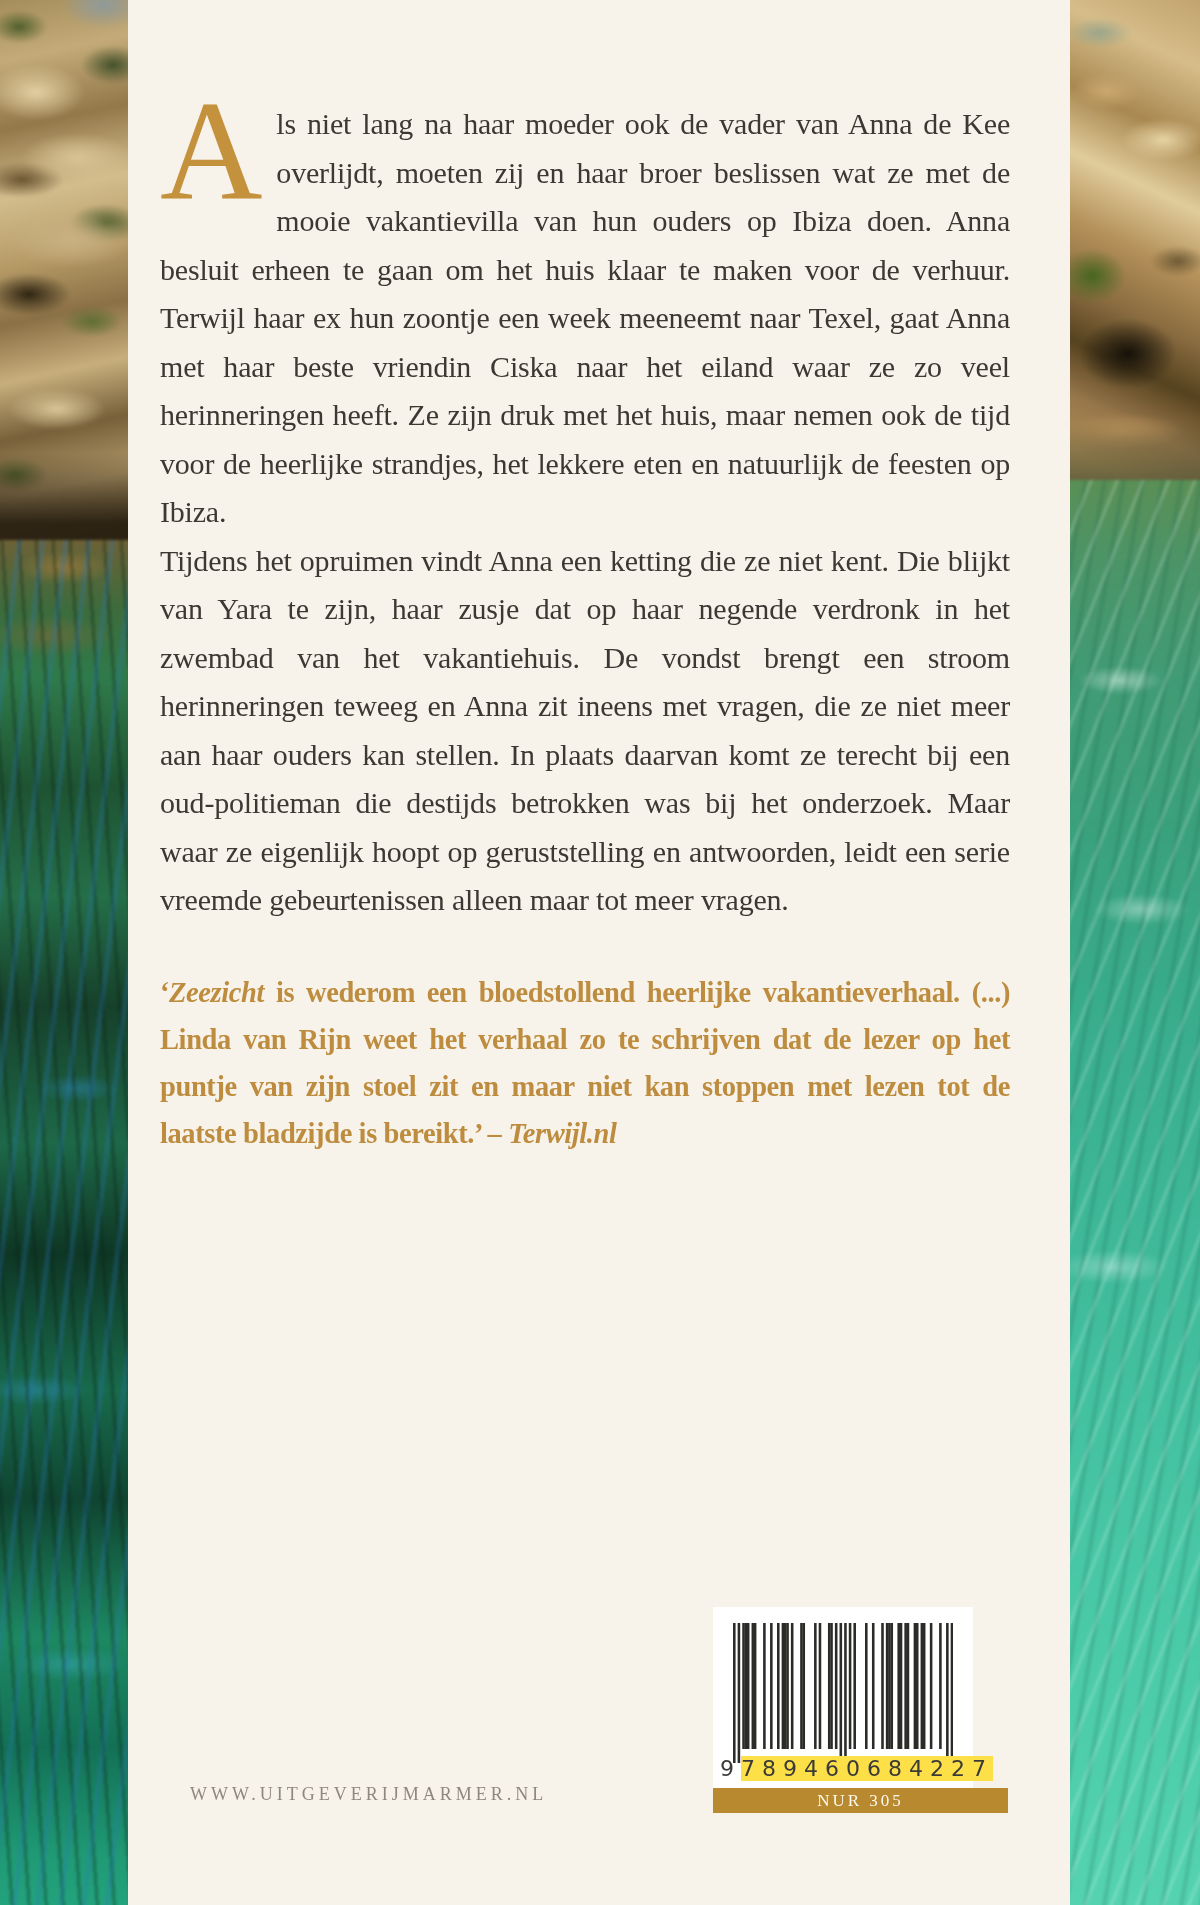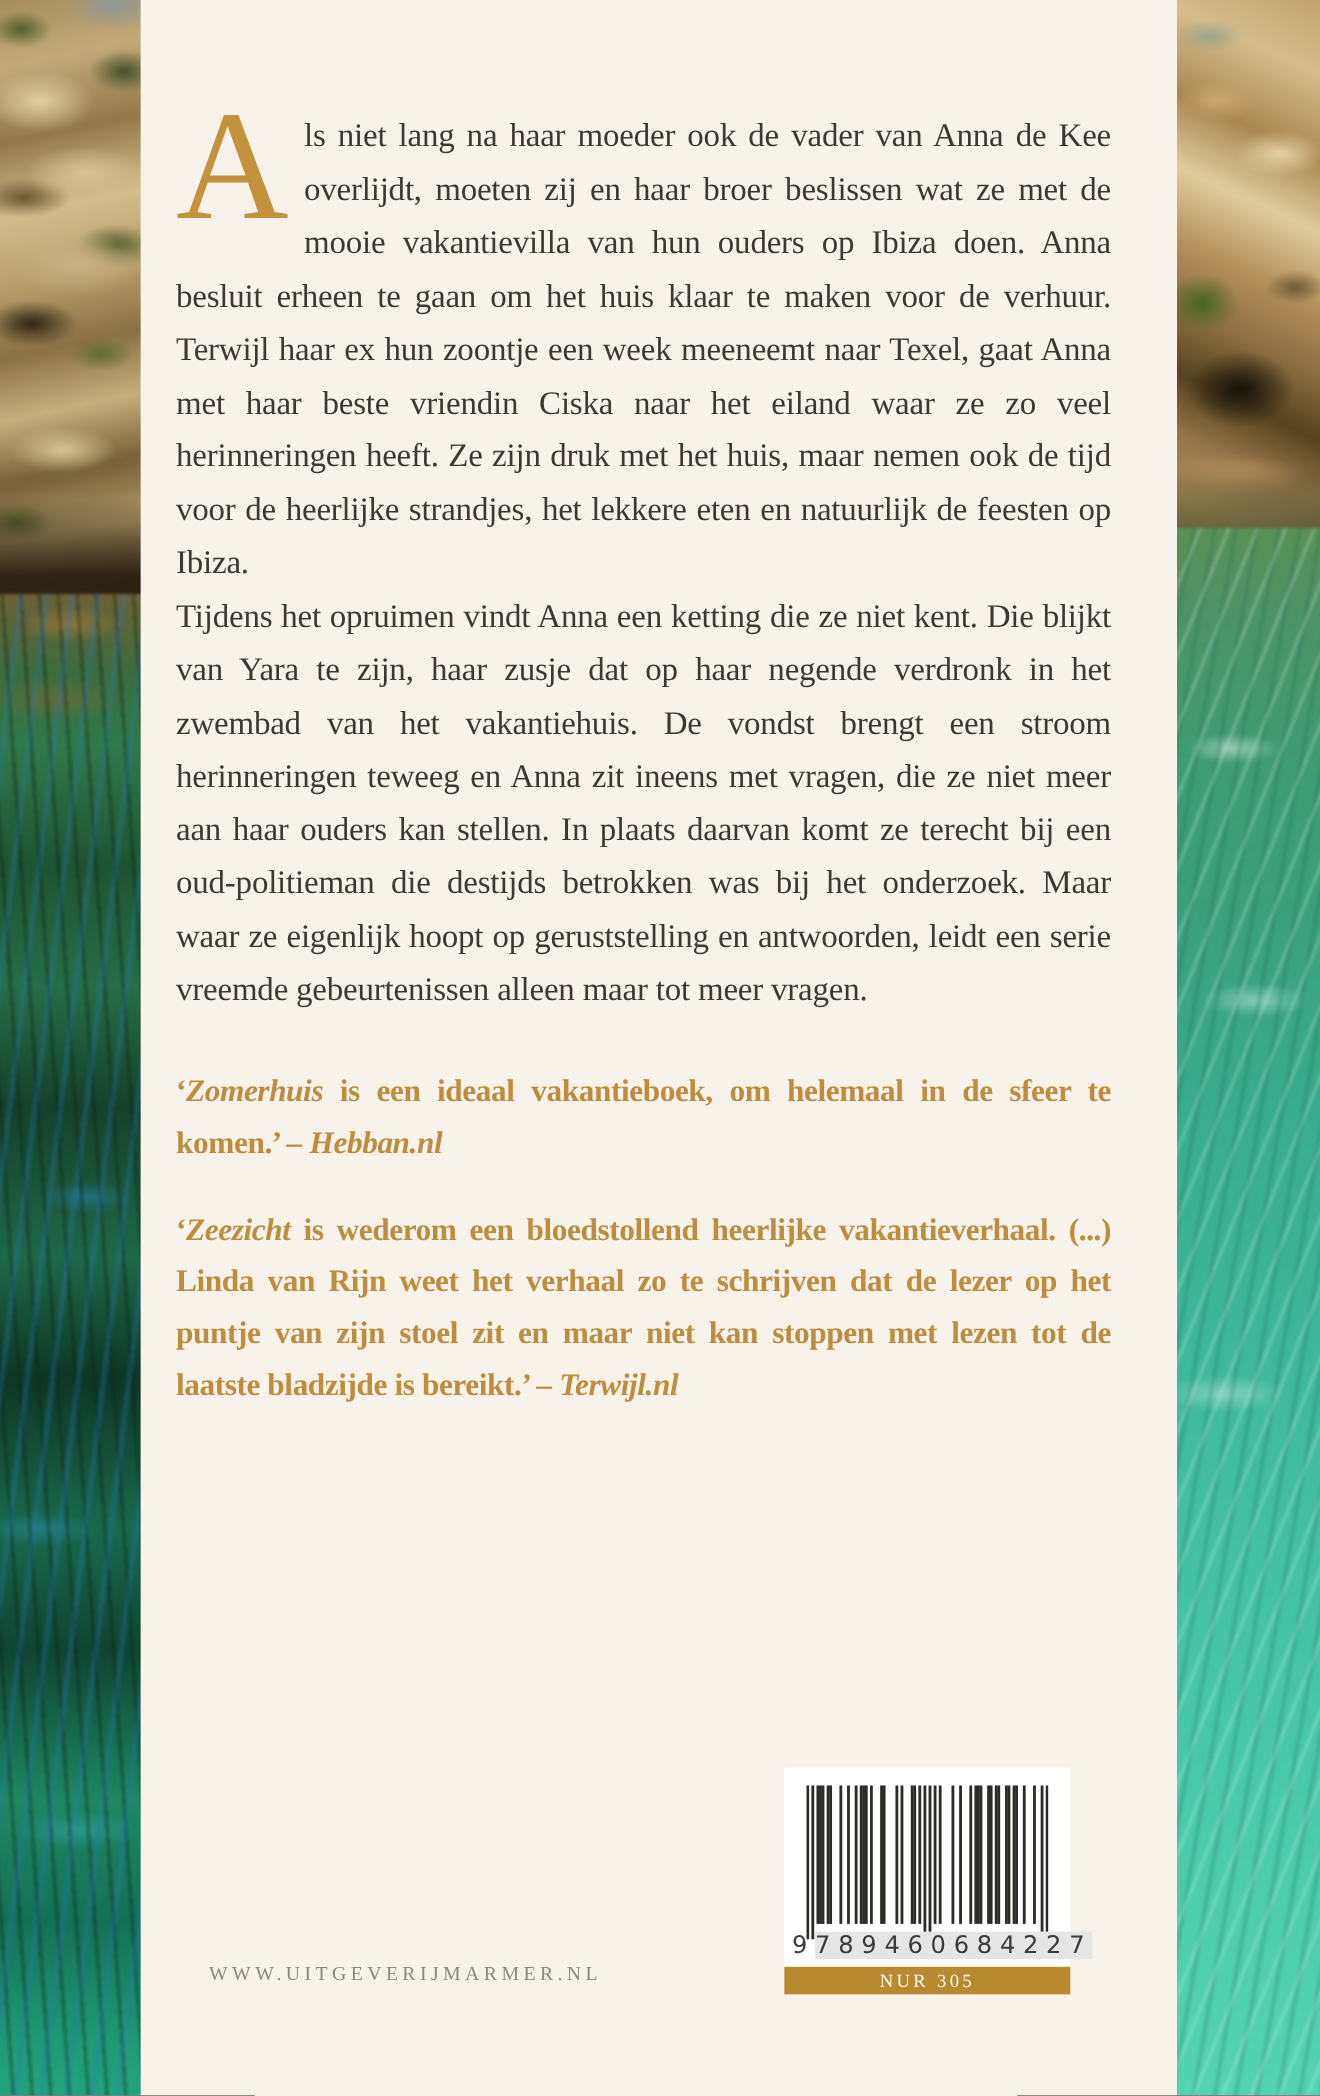--- a/index.html
+++ b/index.html
@@ -68,22 +68,22 @@
   .review .bk-title, .review .src{font-style:italic;}
   .review .src-line{font-style:italic;}
   
   .website{position:absolute;left:190px;top:1784px;font-size:18px;letter-spacing:4px;
     color:#8d8780;}
   .barcode-box{position:absolute;left:713px;top:1607px;width:260px;height:181px;background:#ffffff;}
   .bars{position:absolute;left:20px;top:16px;width:220px;height:150px;}
   .isbn-digits{position:absolute;left:0;bottom:7px;width:100%;display:flex;align-items:flex-end;
     font-family:"DejaVu Sans","Liberation Sans",sans-serif;font-size:22px;color:#3a3a38;}
   .isbn-digits .d9{width:28px;text-align:center;flex:0 0 auto;}
-  .isbn-digits .grp{flex:1;text-align:left;letter-spacing:7px;background:#e5e5e5;}
-  .nur-band{position:absolute;left:713px;top:1788px;width:260px;height:25px;background:#b8892e;
+  .isbn-digits .grp{flex:1;text-align:left;letter-spacing:7px;background:#fde047;}
+  .nur-band{position:absolute;left:713px;top:1788px;width:295px;height:25px;background:#b8892e;
     display:flex;align-items:center;justify-content:center;}
   .nur-band span{color:#fdf9f0;font-size:17px;letter-spacing:3px;font-family:"Liberation Serif",serif;}
 </style>
 </head>
 <body>
 
 <div id="cover">
 
   <div class="strip strip-left">
     <div class="inner">
@@ -102,23 +102,20 @@
   <div class="panel"></div>
 
   <div class="content">
     <div class="blurb">
       <p><span class="dropcap">A</span><span>ls niet lang na haar moeder ook de vader van Anna de Kee overlijdt, moeten zij en haar broer beslissen wat ze met de mooie vakantievilla van hun ouders op Ibiza doen. Anna besluit erheen te gaan om het huis klaar te maken voor de verhuur. Terwijl haar ex hun zoontje een week meeneemt naar Texel, gaat Anna met haar beste vriendin Ciska naar het eiland waar ze zo veel herinneringen heeft. Ze zijn druk met het huis, maar nemen ook de tijd voor de heerlijke strandjes, het lekkere eten en natuurlijk de feesten op Ibiza.</span></p>
       <p>Tijdens het opruimen vindt Anna een ketting die ze niet kent. Die blijkt van Yara te zijn, haar zusje dat op haar negende verdronk in het zwembad van het vakantiehuis. De vondst brengt een stroom herinneringen teweeg en Anna zit ineens met vragen, die ze niet meer aan haar ouders kan stellen. In plaats daarvan komt ze terecht bij een oud-politieman die destijds betrokken was bij het onderzoek. Maar waar ze eigenlijk hoopt op geruststelling en antwoorden, leidt een serie vreemde gebeurtenissen alleen maar tot meer vragen.</p>
     </div>
 
 
     <div class="reviews">
-      <div class="review">
-        <span>‘</span><span class="bk-title">Zomerhuis</span><span> is een ideaal vakantieboek, om helemaal in de sfeer te komen.’ </span><span class="src">– Hebban.nl</span>
-      </div>
       <div class="review">
         <span>‘</span><span class="bk-title">Zeezicht</span><span> is wederom een bloedstollend heerlijke vakantieverhaal. (...) Linda van Rijn weet het verhaal zo te schrijven dat de lezer op het puntje van zijn stoel zit en maar niet kan stoppen met lezen tot de laatste bladzijde is bereikt.’ </span><span class="src">– Terwijl.nl</span>
       </div>
     </div>
   </div>
 
   <div class="website">WWW.UITGEVERIJMARMER.NL</div>
 
   <div class="barcode-box">
     <div class="bars" id="barcode-bars"><svg width="220" height="150" xmlns="http://www.w3.org/2000/svg">

